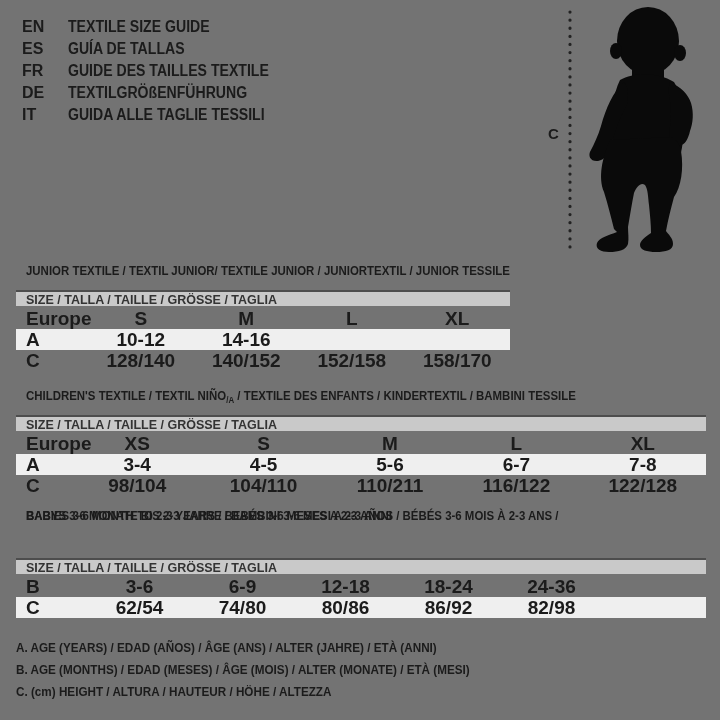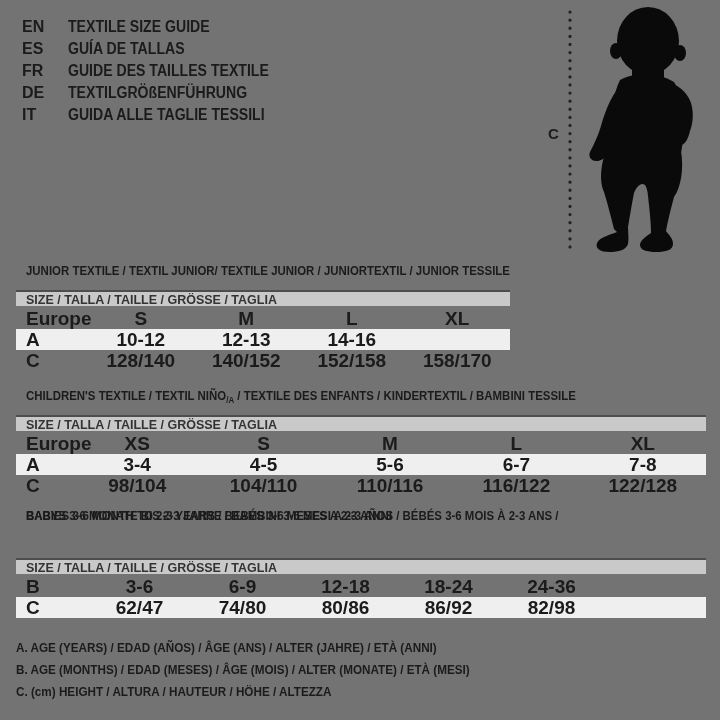--- a/index.html
+++ b/index.html
@@ -97,21 +97,20 @@
       <div class="tbl-row">
         <span class="row-label">Europe</span>
         <span class="cell">S</span>
         <span class="cell">M</span>
         <span class="cell">L</span>
         <span class="cell">XL</span>
       </div>
       <div class="tbl-row alt">
         <span class="row-label">A</span>
         <span class="cell">10-12</span>
-        <span class="cell">12-13</span>
         <span class="cell">14-16</span>
       </div>
       <div class="tbl-row">
         <span class="row-label">C</span>
         <span class="cell">128/140</span>
         <span class="cell">140/152</span>
         <span class="cell">152/158</span>
         <span class="cell">158/170</span>
       </div>
     </div>
@@ -136,21 +135,21 @@
         <span class="cell">3-4</span>
         <span class="cell">4-5</span>
         <span class="cell">5-6</span>
         <span class="cell">6-7</span>
         <span class="cell">7-8</span>
       </div>
       <div class="tbl-row">
         <span class="row-label">C</span>
         <span class="cell">98/104</span>
         <span class="cell">104/110</span>
-        <span class="cell">110/116</span>
+        <span class="cell">110/211</span>
         <span class="cell">116/122</span>
         <span class="cell">122/128</span>
       </div>
     </div>
   </div>
 
   <div class="tbl t3">
     <div class="tbl-title">BABIES 3-6 MONTH TO 2-3 YEARS / BEBÉS 3-6 MESES A 2-3 AÑOS / BÉBÉS 3-6 MOIS À 2-3 ANS /</div>
     <div class="tbl-title line2">BABYS 3-6 MONATE BIS 2-3 JAHRE / BAMBINI 3-6 MESI A 2-3 ANNI</div>
     <div class="tbl-bar">SIZE / TALLA / TAILLE / GRÖSSE / TAGLIA</div>
@@ -158,21 +157,21 @@
       <div class="tbl-row">
         <span class="row-label">B</span>
         <span class="cell">3-6</span>
         <span class="cell">6-9</span>
         <span class="cell">12-18</span>
         <span class="cell">18-24</span>
         <span class="cell">24-36</span>
       </div>
       <div class="tbl-row alt">
         <span class="row-label">C</span>
-        <span class="cell">62/47</span>
+        <span class="cell">62/54</span>
         <span class="cell">74/80</span>
         <span class="cell">80/86</span>
         <span class="cell">86/92</span>
         <span class="cell">82/98</span>
       </div>
     </div>
   </div>
 
   <div class="footnotes">
     <div class="footnote">A. AGE (YEARS) / EDAD (AÑOS) / ÂGE (ANS) / ALTER (JAHRE) / ETÀ (ANNI)</div>

